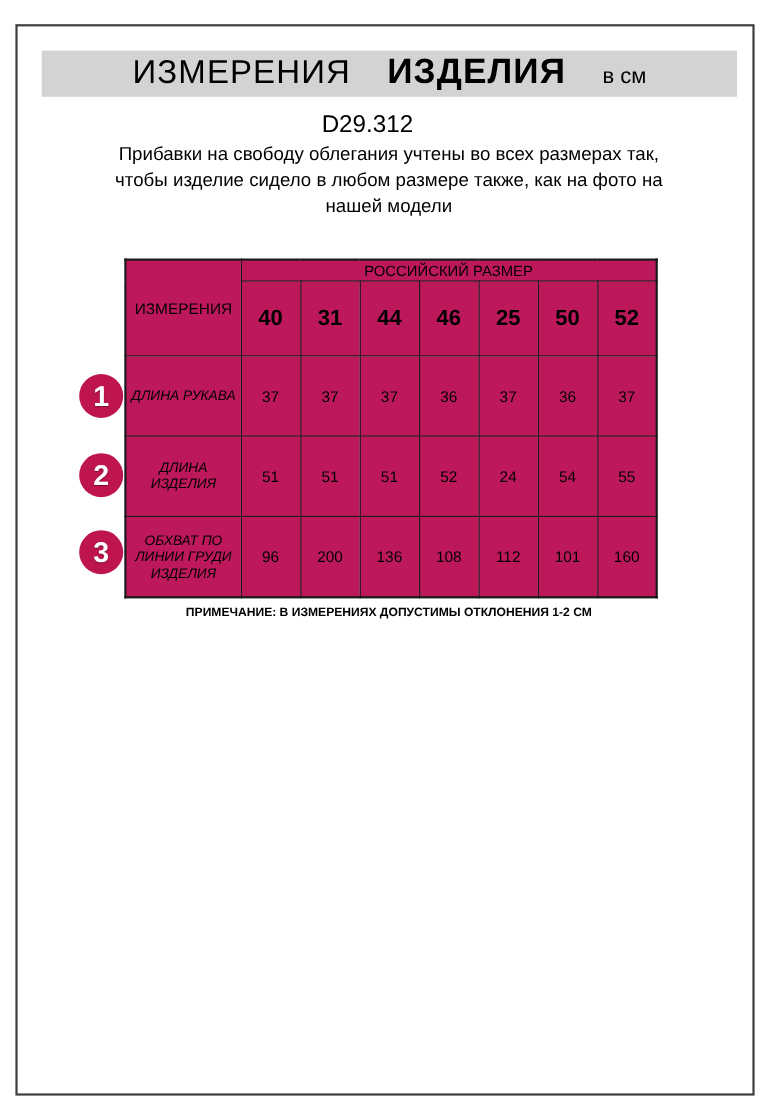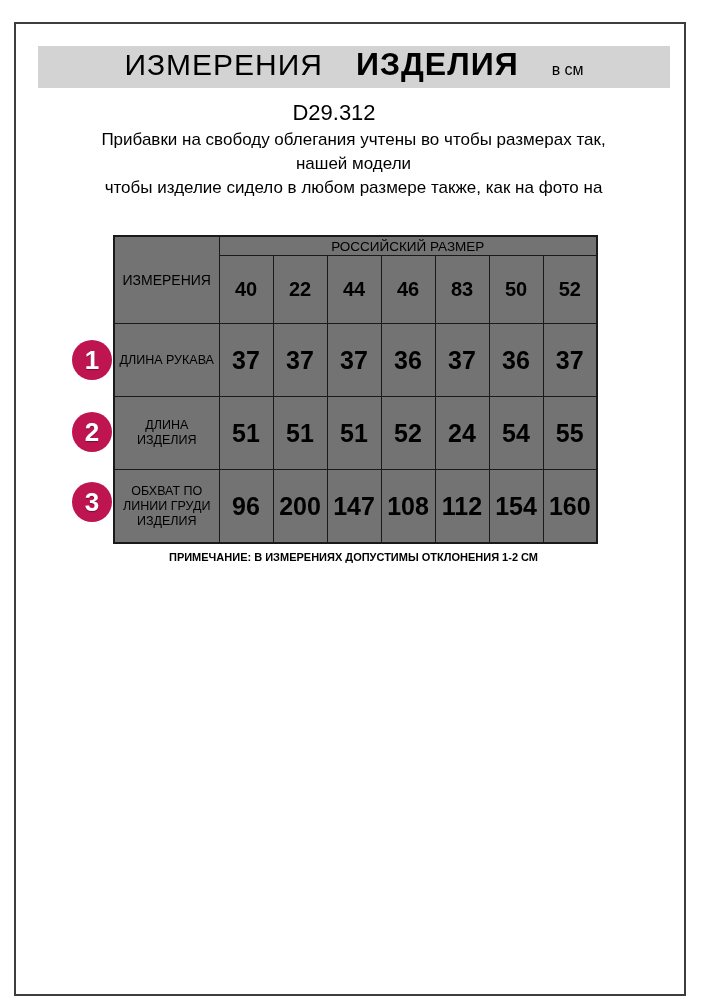--- a/index.html
+++ b/index.html
@@ -32,21 +32,21 @@
     width: 632px;
     height: 42px;
     background: #d3d3d3;
     display: flex;
     align-items: baseline;
     justify-content: center;
     gap: 33px;
   }
   .banner .t1 { font-size: 30px; font-weight: 400; letter-spacing: 1px; }
   .banner .t2 { font-size: 32px; font-weight: 700; letter-spacing: 1px; }
-  .banner .t3 { font-size: 16px; font-weight: 400; }
+  .banner .t3 { font-size: 20px; font-weight: 400; }
   .code {
     position: absolute;
     left: 0; top: 100px;
     width: 668px;
     text-align: center;
     font-size: 22px;
   }
   .desc {
     position: absolute;
     left: 0; top: 128px;
@@ -60,36 +60,37 @@
     left: 113px;
     top: 235px;
     border-collapse: collapse;
     table-layout: fixed;
   }
   table.size-table td, table.size-table th {
     border: 1.5px solid #1a1a1a;
     text-align: center;
     vertical-align: middle;
     padding: 0;
-    background: #737373;
+    background: #be185d;
   }
   table.size-table { border: 2px solid #1a1a1a; }
   .col-label { width: 105px; }
   .col-size  { width: 54px; }
   .group-header-cell { height: 18px; font-size: 13.5px; font-weight: 400; }
   .corner-cell { font-size: 14px; font-weight: 400; }
   .size-cell { height: 67px; font-size: 20px; font-weight: 700; }
   .row-label-cell {
     height: 72px;
     font-size: 12.5px;
     font-weight: 400;
     padding: 0 2px;
     line-height: 15px;
+    font-style: italic;
   }
-  .value-cell { height: 72px; font-size: 25px; font-weight: 700; }
+  .value-cell { height: 72px; font-size: 14px; font-weight: 400; }
   .num-circle {
     position: absolute;
     left: 72px;
     width: 40px;
     height: 40px;
     border-radius: 50%;
     background: #be1550;
     color: #ffffff;
     font-size: 26px;
     font-weight: 700;
@@ -118,47 +119,47 @@
 
   <div class="banner">
     <span class="t1">ИЗМЕРЕНИЯ</span>
     <span class="t2">ИЗДЕЛИЯ</span>
     <span class="t3">в см</span>
   </div>
 
   <div class="code">D29.312</div>
 
   <div class="desc">
-    <div>Прибавки на свободу облегания учтены во чтобы размерах так,</div>
+    <div>Прибавки на свободу облегания учтены во всех размерах так,</div>
+    <div>чтобы изделие сидело в любом размере также, как на фото на</div>
     <div>нашей модели</div>
-    <div>чтобы изделие сидело в любом размере также, как на фото на</div>
   </div>
 
   <table class="size-table">
     <colgroup>
       <col class="col-label">
       <col class="col-size">
         <col class="col-size">
         <col class="col-size">
         <col class="col-size">
       <col class="col-size">
         <col class="col-size">
         <col class="col-size">
     </colgroup>
     <tbody>
       <tr>
         <td rowspan="2" class="corner-cell">ИЗМЕРЕНИЯ</td>
         <td colspan="7" class="group-header-cell">РОССИЙСКИЙ РАЗМЕР</td>
       </tr>
       <tr>
         <td class="size-cell">40</td>
-        <td class="size-cell">22</td>
+        <td class="size-cell">31</td>
         <td class="size-cell">44</td>
         <td class="size-cell">46</td>
-        <td class="size-cell">83</td>
+        <td class="size-cell">25</td>
         <td class="size-cell">50</td>
         <td class="size-cell">52</td>
       </tr>
       <tr>
         <td class="row-label-cell">ДЛИНА РУКАВА</td>
         <td class="value-cell">37</td>
         <td class="value-cell">37</td>
         <td class="value-cell">37</td>
         <td class="value-cell">36</td>
         <td class="value-cell">37</td>
@@ -172,24 +173,24 @@
         <td class="value-cell">51</td>
         <td class="value-cell">52</td>
         <td class="value-cell">24</td>
         <td class="value-cell">54</td>
         <td class="value-cell">55</td>
       </tr>
       <tr>
         <td class="row-label-cell">ОБХВАТ ПО ЛИНИИ ГРУДИ ИЗДЕЛИЯ</td>
         <td class="value-cell">96</td>
         <td class="value-cell">200</td>
-        <td class="value-cell">147</td>
+        <td class="value-cell">136</td>
         <td class="value-cell">108</td>
         <td class="value-cell">112</td>
-        <td class="value-cell">154</td>
+        <td class="value-cell">101</td>
         <td class="value-cell">160</td>
       </tr>
     </tbody>
   </table>
 
   <div class="num-circle n1">1</div>
   <div class="num-circle n2">2</div>
   <div class="num-circle n3">3</div>
 
   <div class="note">ПРИМЕЧАНИЕ: В ИЗМЕРЕНИЯХ ДОПУСТИМЫ ОТКЛОНЕНИЯ 1-2 СМ</div>

